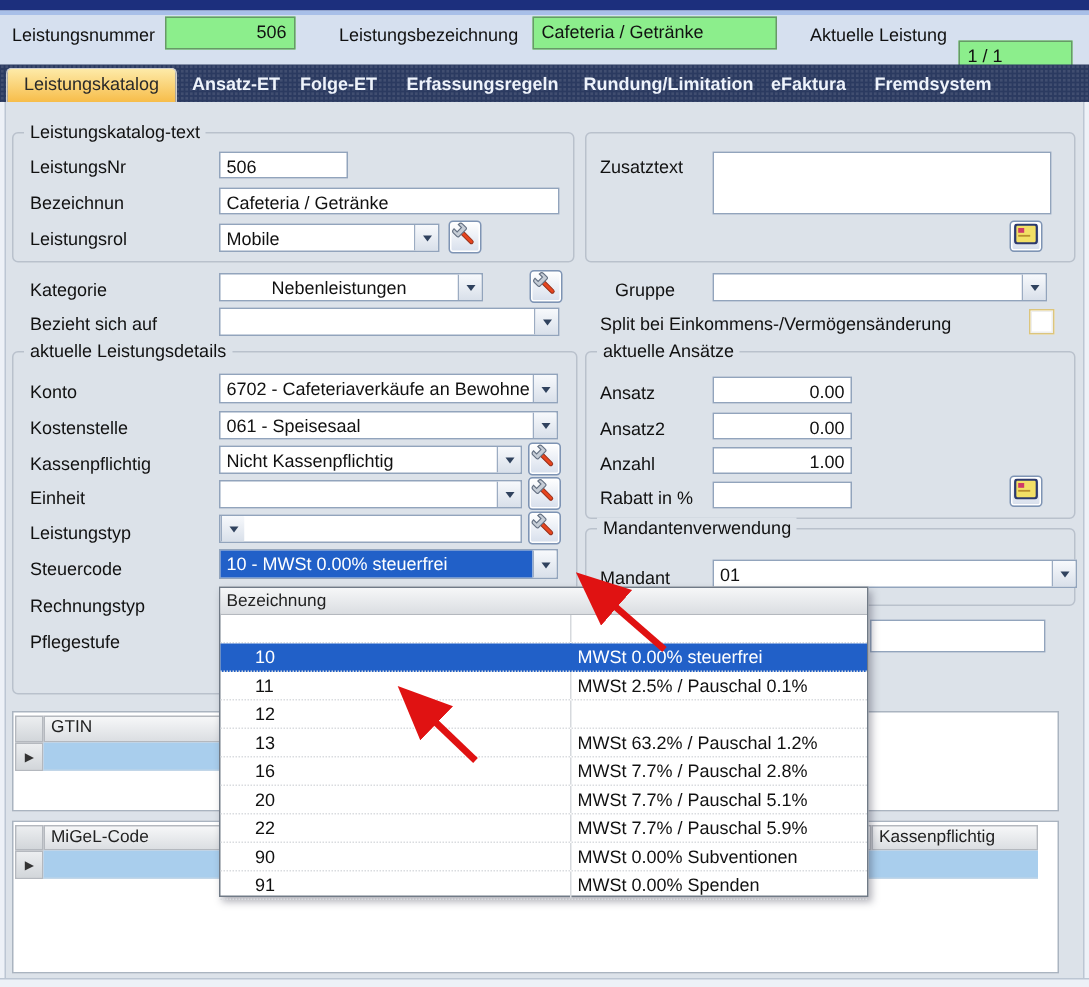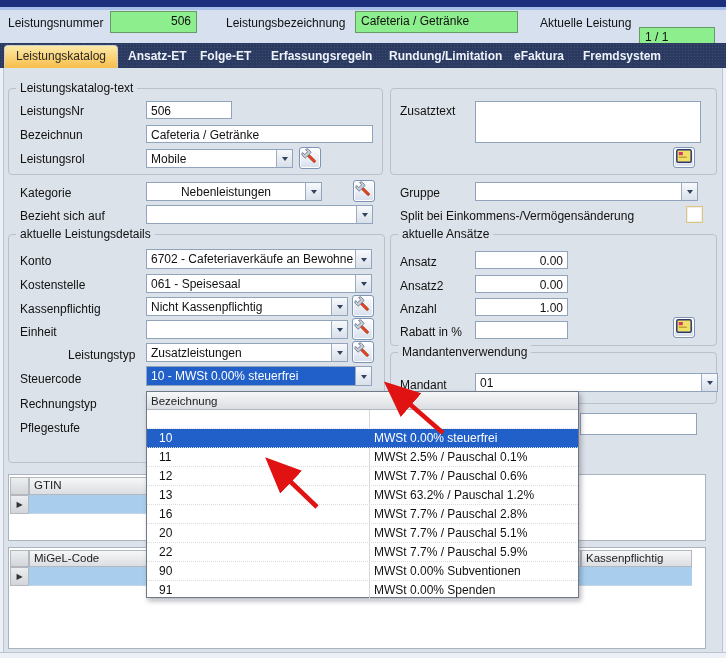--- a/index.html
+++ b/index.html
@@ -56,21 +56,21 @@
   .bluecell{position:absolute;background:#a9ceed;border-bottom:1px solid #c2d6e8;box-sizing:border-box;}
   
   .dropdown{position:absolute;left:146px;top:391px;width:433px;height:207px;background:#fff;
             border:1px solid #707a86;z-index:50;box-shadow:2px 3px 5px rgba(40,40,60,.35);box-sizing:border-box;}
   .dd-head{display:flex;height:17px;border-bottom:1px solid #b4b8be;}
   .dd-head div{background:linear-gradient(#f6f7f8,#dbdee2);font-size:11.5px;color:#222;
                display:flex;align-items:center;box-sizing:border-box;}
   .dd-hcode{width:223px;padding-left:6px;border-right:1px solid #b4b8be;}
   .dd-hbez{flex:1;padding-left:4px;}
   .dd-row{display:flex;height:19px;border-bottom:1px dotted #d9dcdf;box-sizing:border-box;}
-  .dd-code{width:223px;padding-left:12px;border-right:1px solid #d6d9dd;display:flex;align-items:center;box-sizing:border-box;}
+  .dd-code{width:223px;padding-left:12px;border-right:1px solid #d6d9dd;display:flex;align-items:center;box-sizing:border-box;margin-left:11px;}
   .dd-bez{flex:1;padding-left:4px;display:flex;align-items:center;white-space:nowrap;overflow:hidden;}
   .dd-row.sel{background:#2160c8;color:#fff;}
   .dd-row.sel .dd-code{border-right-color:#2160c8;}
   .arrows{position:absolute;left:0;top:0;z-index:60;pointer-events:none;}
 </style>
 </head>
 <body>
 
 <div class="screen">
 
@@ -146,21 +146,21 @@
   </div>
   <div class="tool-btn" style="left:353px;top:180px;">
     <span><svg width="18" height="18" viewBox="0 0 16 16">
           <g transform="rotate(-45 8 8)">
             <rect x="6.9" y="5.2" width="2.2" height="9.2" rx="1.1" fill="#e8451e" stroke="#97301a" stroke-width="0.6"></rect>
             <path d="M4.2 5 L4.2 2.2 Q4.2 0.6 5.8 0.6 L6.2 0.6 L6.2 3.2 L9.8 3.2 L9.8 0.6 L10.2 0.6 Q11.8 0.6 11.8 2.2 L11.8 5 Q11.8 5.9 10.8 5.9 L5.2 5.9 Q4.2 5.9 4.2 5 Z" fill="#c6cdd6" stroke="#647082" stroke-width="0.7"></path>
           </g>
         </svg></span>
   </div>
 
-  <div class="lbl" style="left:400px;top:186px;">Gruppe</div>
+  <div class="lbl" style="left:410px;top:186px;">Gruppe</div>
   <div class="combo" style="left:475px;top:182px;width:223px;height:19px;">
     <div class="ctext"></div>
     <div class="cbtn">
         <div class="tri"></div>
       </div>
   </div>
 
   <div class="lbl" style="left:20px;top:209px;">Bezieht sich auf</div>
   <div class="combo" style="left:146px;top:205px;width:227px;height:19px;">
     <div class="ctext"></div>
@@ -216,23 +216,22 @@
   </div>
   <div class="tool-btn" style="left:352px;top:318px;">
     <span><svg width="18" height="18" viewBox="0 0 16 16">
           <g transform="rotate(-45 8 8)">
             <rect x="6.9" y="5.2" width="2.2" height="9.2" rx="1.1" fill="#e8451e" stroke="#97301a" stroke-width="0.6"></rect>
             <path d="M4.2 5 L4.2 2.2 Q4.2 0.6 5.8 0.6 L6.2 0.6 L6.2 3.2 L9.8 3.2 L9.8 0.6 L10.2 0.6 Q11.8 0.6 11.8 2.2 L11.8 5 Q11.8 5.9 10.8 5.9 L5.2 5.9 Q4.2 5.9 4.2 5 Z" fill="#c6cdd6" stroke="#647082" stroke-width="0.7"></path>
           </g>
         </svg></span>
   </div>
 
-  <div class="lbl" style="left:20px;top:348px;margin-left:48px;">Leistungstyp</div>
+  <div class="lbl" style="left:20px;top:348px;">Leistungstyp</div>
   <div class="combo" style="left:146px;top:343px;width:202px;height:19px;">
-    <div class="ctext">Zusatzleistungen</div>
     <div class="cbtn">
         <div class="tri"></div>
       </div>
   </div>
   <div class="tool-btn" style="left:352px;top:341px;">
     <span><svg width="18" height="18" viewBox="0 0 16 16">
           <g transform="rotate(-45 8 8)">
             <rect x="6.9" y="5.2" width="2.2" height="9.2" rx="1.1" fill="#e8451e" stroke="#97301a" stroke-width="0.6"></rect>
             <path d="M4.2 5 L4.2 2.2 Q4.2 0.6 5.8 0.6 L6.2 0.6 L6.2 3.2 L9.8 3.2 L9.8 0.6 L10.2 0.6 Q11.8 0.6 11.8 2.2 L11.8 5 Q11.8 5.9 10.8 5.9 L5.2 5.9 Q4.2 5.9 4.2 5 Z" fill="#c6cdd6" stroke="#647082" stroke-width="0.7"></path>
           </g>
@@ -315,21 +314,20 @@
         <div class="dd-row sel">
           <div class="dd-code">10</div>
           <div class="dd-bez">MWSt 0.00% steuerfrei</div>
         </div>
         <div class="dd-row">
           <div class="dd-code">11</div>
           <div class="dd-bez">MWSt 2.5% / Pauschal 0.1%</div>
         </div>
         <div class="dd-row">
           <div class="dd-code">12</div>
-          <div class="dd-bez">MWSt 7.7% / Pauschal 0.6%</div>
         </div>
         <div class="dd-row">
           <div class="dd-code">13</div>
           <div class="dd-bez">MWSt 63.2% / Pauschal 1.2%</div>
         </div>
         <div class="dd-row">
           <div class="dd-code">16</div>
           <div class="dd-bez">MWSt 7.7% / Pauschal 2.8%</div>
         </div>
         <div class="dd-row">

